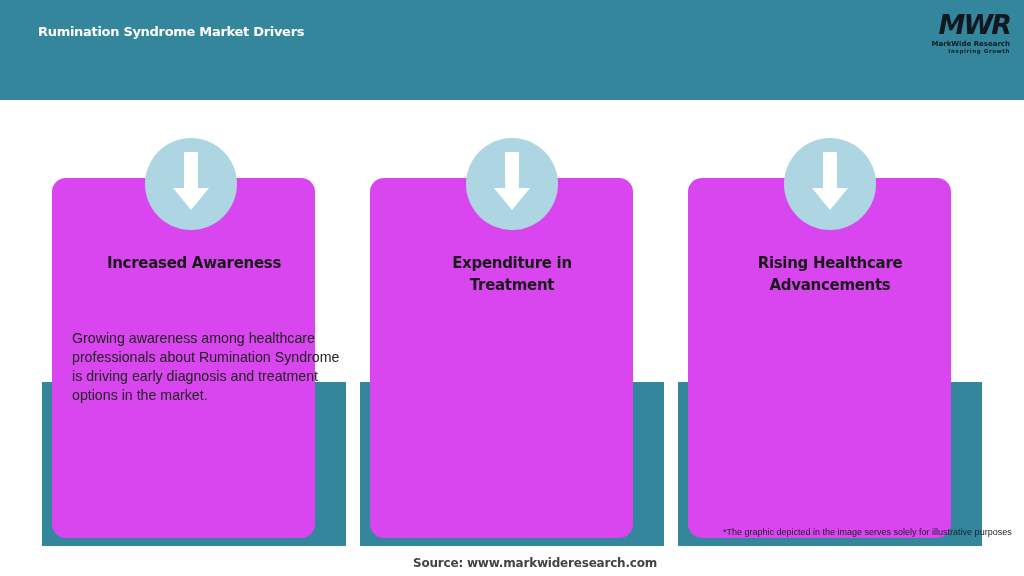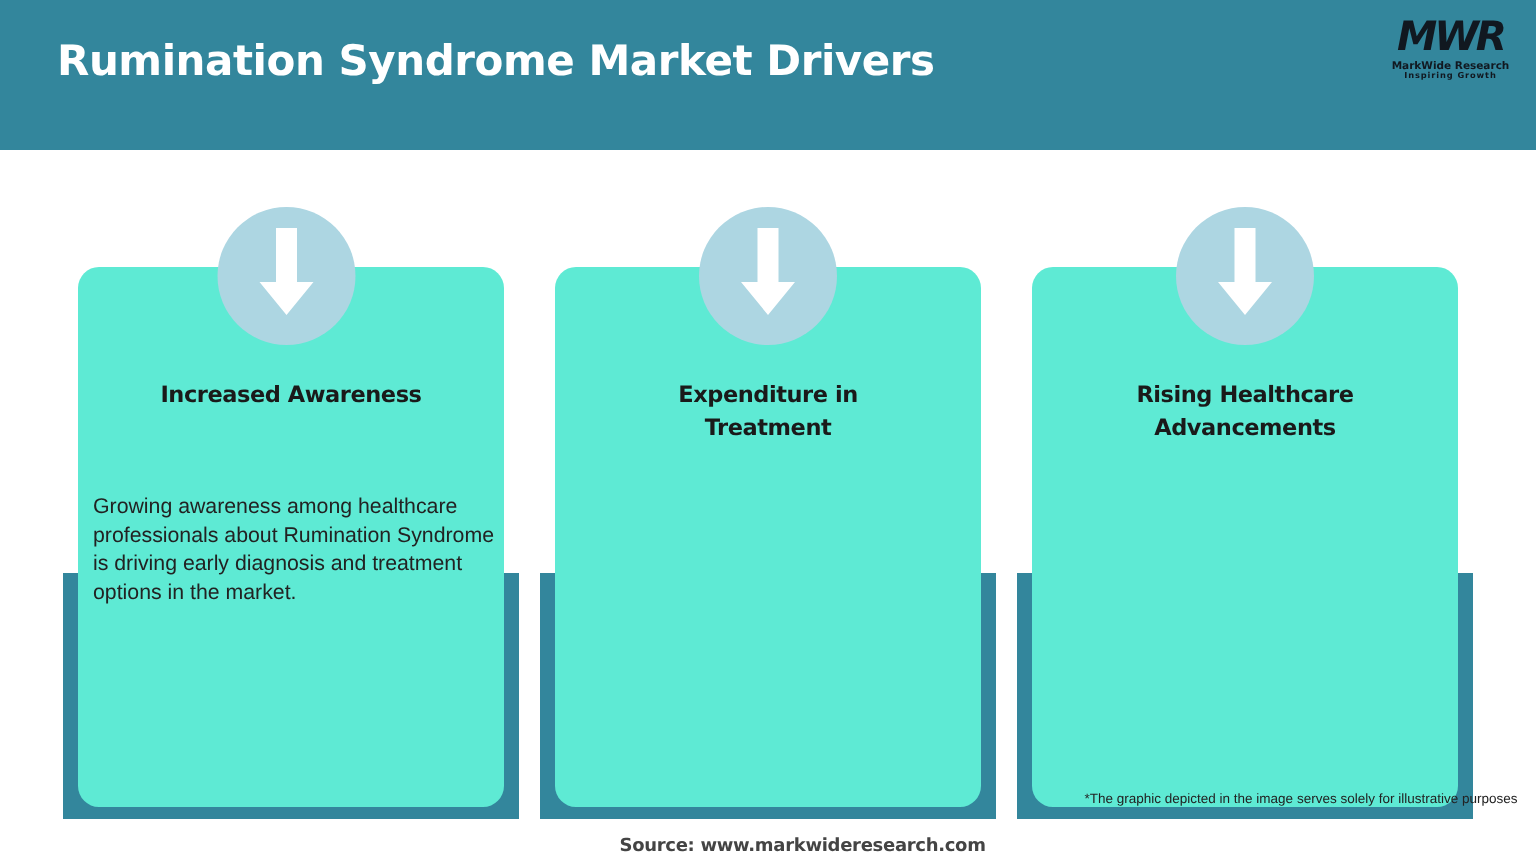--- a/index.html
+++ b/index.html
@@ -6,57 +6,57 @@
     html, body { width: 1024px; height: 576px; overflow: hidden; background: #ffffff; }
     body { position: relative; font-family: "Liberation Sans", sans-serif; }
 
     .header {
       position: absolute; left: 0; top: 0; width: 1024px; height: 100px;
       background: #33869c;
     }
     .header-title {
       position: absolute; left: 38px; top: 24px;
       font-family: "DejaVu Sans", sans-serif; font-weight: bold;
-      font-size: 28px; color: #ffffff; letter-spacing: -0.3px;
+      font-size: 13px; color: #ffffff; letter-spacing: -0.3px;
     }
-    .logo { position: absolute; left: 924px; top: 10px; width: 86px; height: 48px; text-align: center; }
+    .logo { position: absolute; left: 924px; top: 10px; width: 86px; height: 48px; text-align: right; }
     .logo-mark {
       font-family: "DejaVu Sans", sans-serif; font-weight: bold; font-style: italic;
       font-size: 27px; color: #111820; letter-spacing: -2px; line-height: 30px;
     }
     .logo-name {
       font-family: "DejaVu Sans", sans-serif; font-weight: bold;
       font-size: 7px; color: #111820; line-height: 8px; white-space: nowrap;
     }
     .logo-tag {
       font-family: "DejaVu Sans", sans-serif; font-weight: bold;
       font-size: 5.5px; color: #111820; letter-spacing: 0.6px; line-height: 7px; white-space: nowrap;
     }
 
     .teal-block {
       position: absolute; top: 382px; height: 164px; width: 304px;
       background: #33869c;
     }
     .card {
-      position: absolute; top: 178px; width: 284px; height: 360px;
-      background: #5eead4; border-radius: 14px;
+      position: absolute; top: 178px; width: 263px; height: 360px;
+      background: #d946ef; border-radius: 14px;
     }
     .circle {
       position: absolute; width: 92px; height: 92px; border-radius: 50%;
       background: #add6e2; top: 138px;
     }
     .circle svg { position: absolute; left: 0; top: 0; }
 
     .card-title {
       position: absolute; left: 0; top: 74px; width: 284px; text-align: center;
       font-family: "DejaVu Sans", sans-serif; font-weight: bold; font-size: 15px;
       color: #1a1a1a; line-height: 22px; padding: 0 40px; letter-spacing: -0.3px;
     }
     .card-text {
-      position: absolute; left: 10px; top: 151px; width: 268px;
+      position: absolute; left: 20px; top: 151px; width: 268px;
       font-family: "Liberation Sans", sans-serif; font-size: 14.2px;
       color: #222222; line-height: 19px;
     }
 
     .source {
       position: absolute; left: 393px; top: 556px;
       font-family: "DejaVu Sans", sans-serif; font-weight: bold; font-size: 12px; color: #444444;
       letter-spacing: -0.2px;
       margin-left: 20px;
     }

